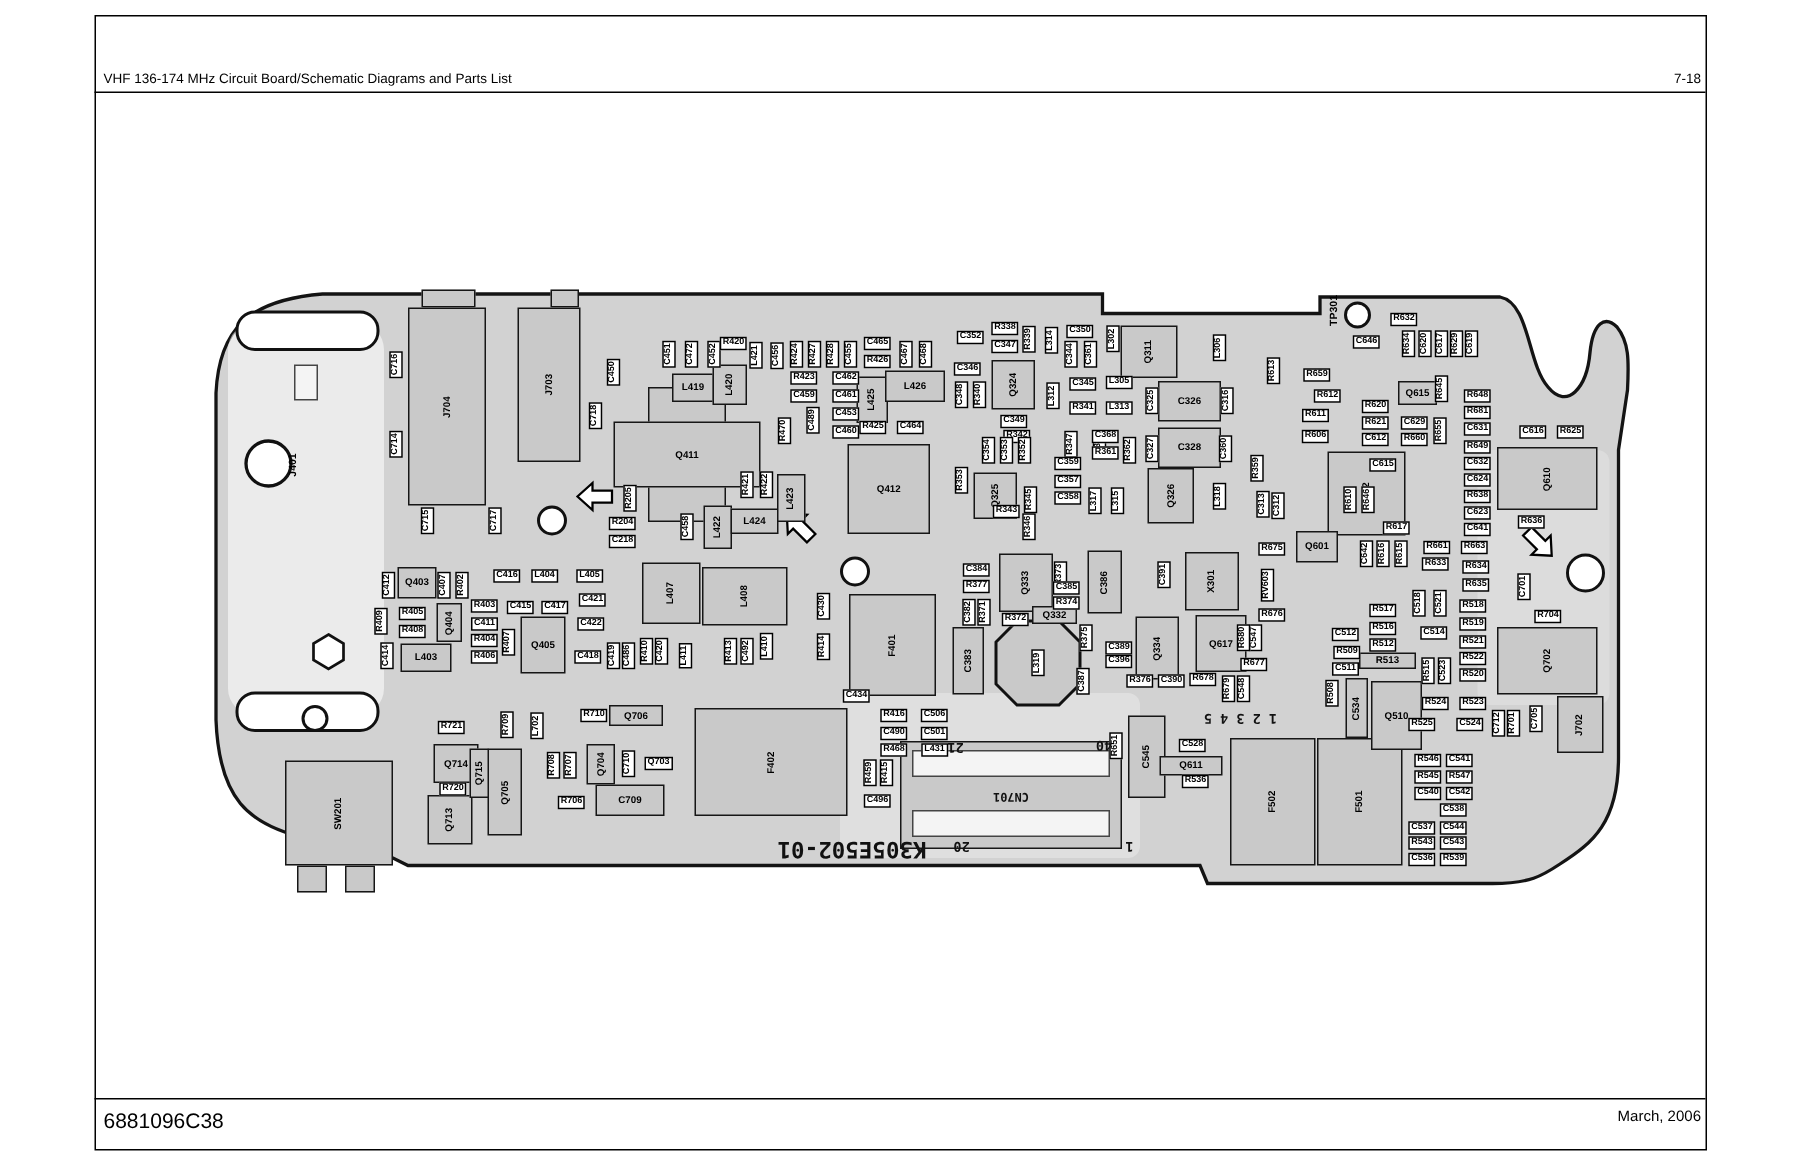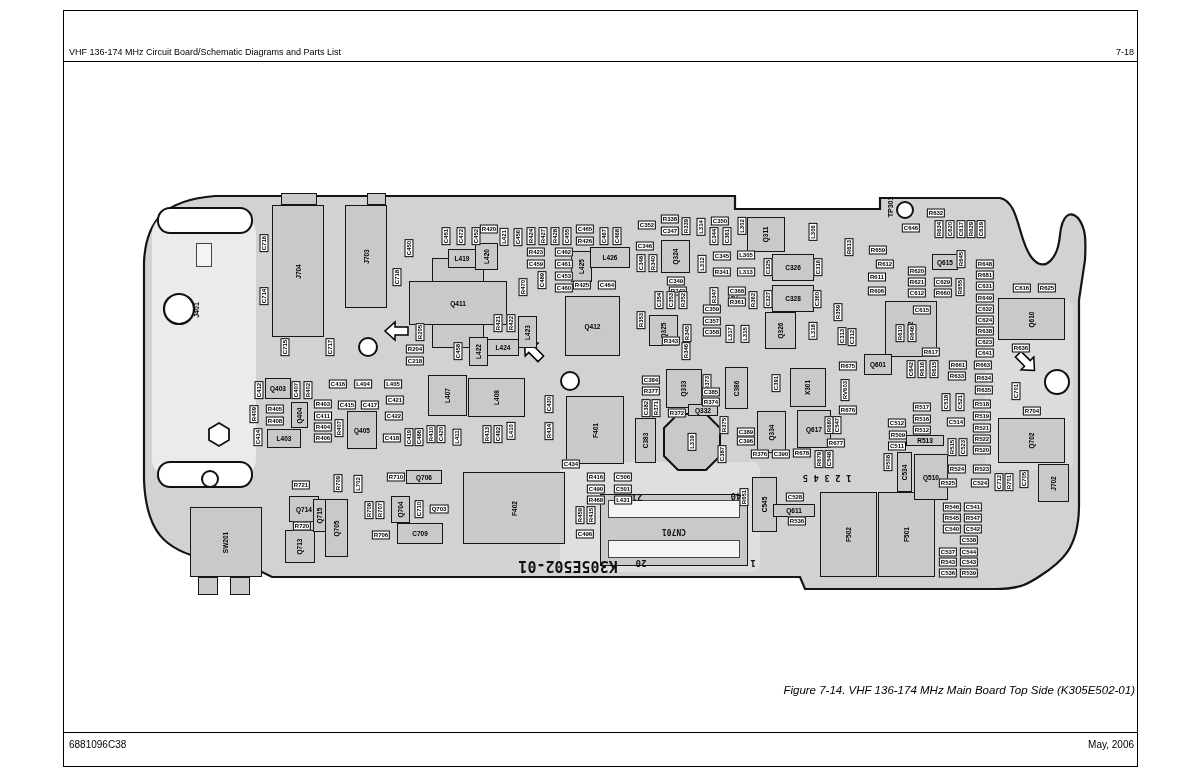--- a/index.html
+++ b/index.html
@@ -3,21 +3,21 @@
 <meta charset="utf-8">
 <style>
   html,body{margin:0;padding:0;background:#fff;}
   #page{position:relative;width:1200px;height:776px;background:#ffffff;overflow:hidden;
         font-family:"Liberation Sans",sans-serif;color:#000;}
   .frame{position:absolute;left:63px;top:10px;width:1073px;height:755px;border:1px solid #000;}
   .hdr-l{position:absolute;left:69px;top:47px;font-size:9px;}
   .hdr-r{position:absolute;right:66px;top:47px;font-size:9px;}
   .rule-top{position:absolute;left:63px;top:61px;width:1074px;height:0;border-top:1px solid #000;}
   .rule-bot{position:absolute;left:63px;top:732px;width:1074px;height:0;border-top:1px solid #000;}
-  .ftr-l{position:absolute;left:69px;top:739px;font-size:10px;}
+  .ftr-l{position:absolute;left:69px;top:739px;font-size:14px;}
   .ftr-r{position:absolute;right:66px;top:739px;font-size:10px;}
   .caption{position:absolute;right:65px;top:684px;font-size:11.5px;font-style:italic;}
   #board{position:absolute;left:0;top:0;width:1200px;height:776px;}
   #board svg{position:absolute;left:0;top:0;}
   .part{position:absolute;background:#c9c9c9;border:1.2px solid #161616;box-sizing:border-box;
         display:flex;align-items:center;justify-content:center;}
   .part span{font-size:6.5px;font-weight:bold;white-space:nowrap;color:#000;}
   .lbl{position:absolute;background:#fff;border:1px solid #000;font-size:6px;line-height:7px;
        padding:0 1px;white-space:nowrap;font-weight:bold;transform:translate(-50%,-50%);z-index:3;}
   .lbl.v{transform:translate(-50%,-50%) rotate(-90deg);}
@@ -489,17 +489,16 @@
         <div class="silk" style="left: 637px; top: 497px; font-size: 9px;">21</div>
         <div class="silk" style="left: 736px; top: 496px; font-size: 9px;">40</div>
         <div class="silk" style="left: 641px; top: 563px; font-size: 9px;">20</div>
         <div class="silk" style="left: 753px; top: 563px; font-size: 9px;">1</div>
         <div class="silk" style="left: 827px; top: 478px; font-size: 9px;">1 2 3 4 5</div>
         <div class="silk" style="left: 674px; top: 531px; font-size: 8px;">CN701</div>
         <div class="silk" style="left: 568px; top: 566px; font-size: 15px;">K305E502-01</div>
       </div>
   </div>
 
-  <div class="caption">Figure 7-14. VHF 136-174 MHz Main Board Top Side (K305E502-01)</div>
   <div class="rule-bot"></div>
   <div class="ftr-l">6881096C38</div>
-  <div class="ftr-r">May, 2006</div>
+  <div class="ftr-r">March, 2006</div>
 </div>
 
 </body></html>

